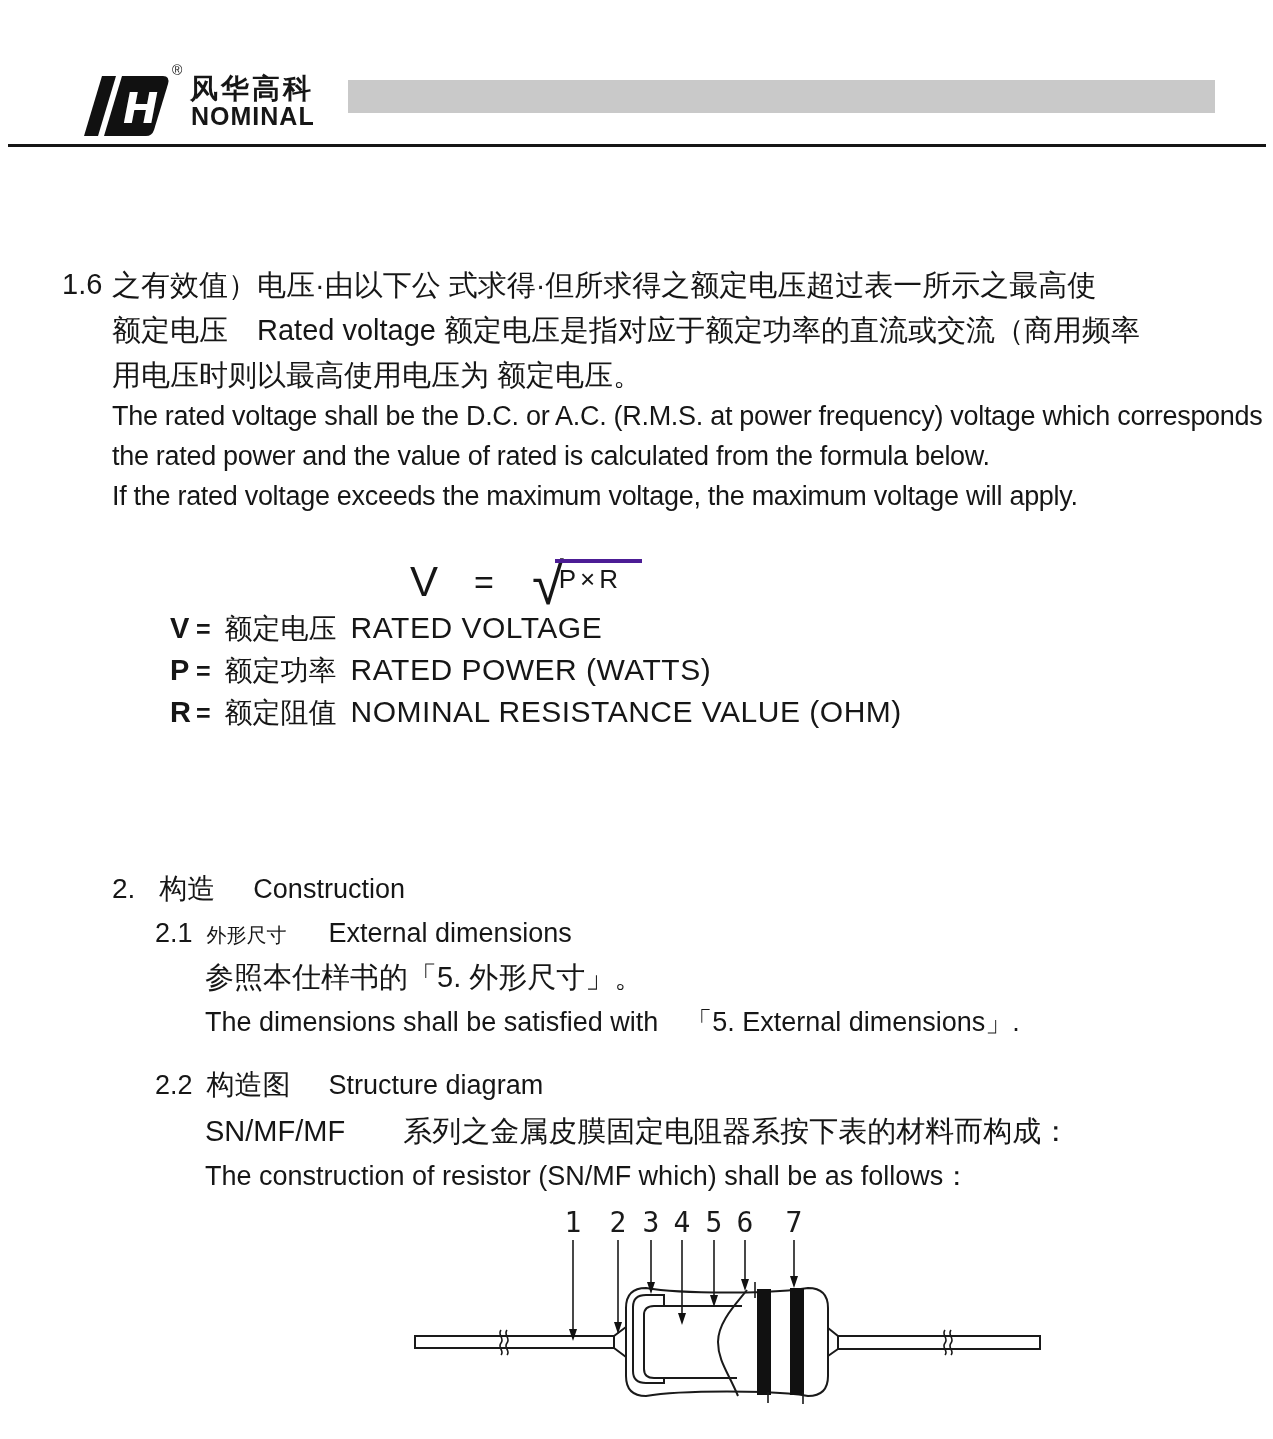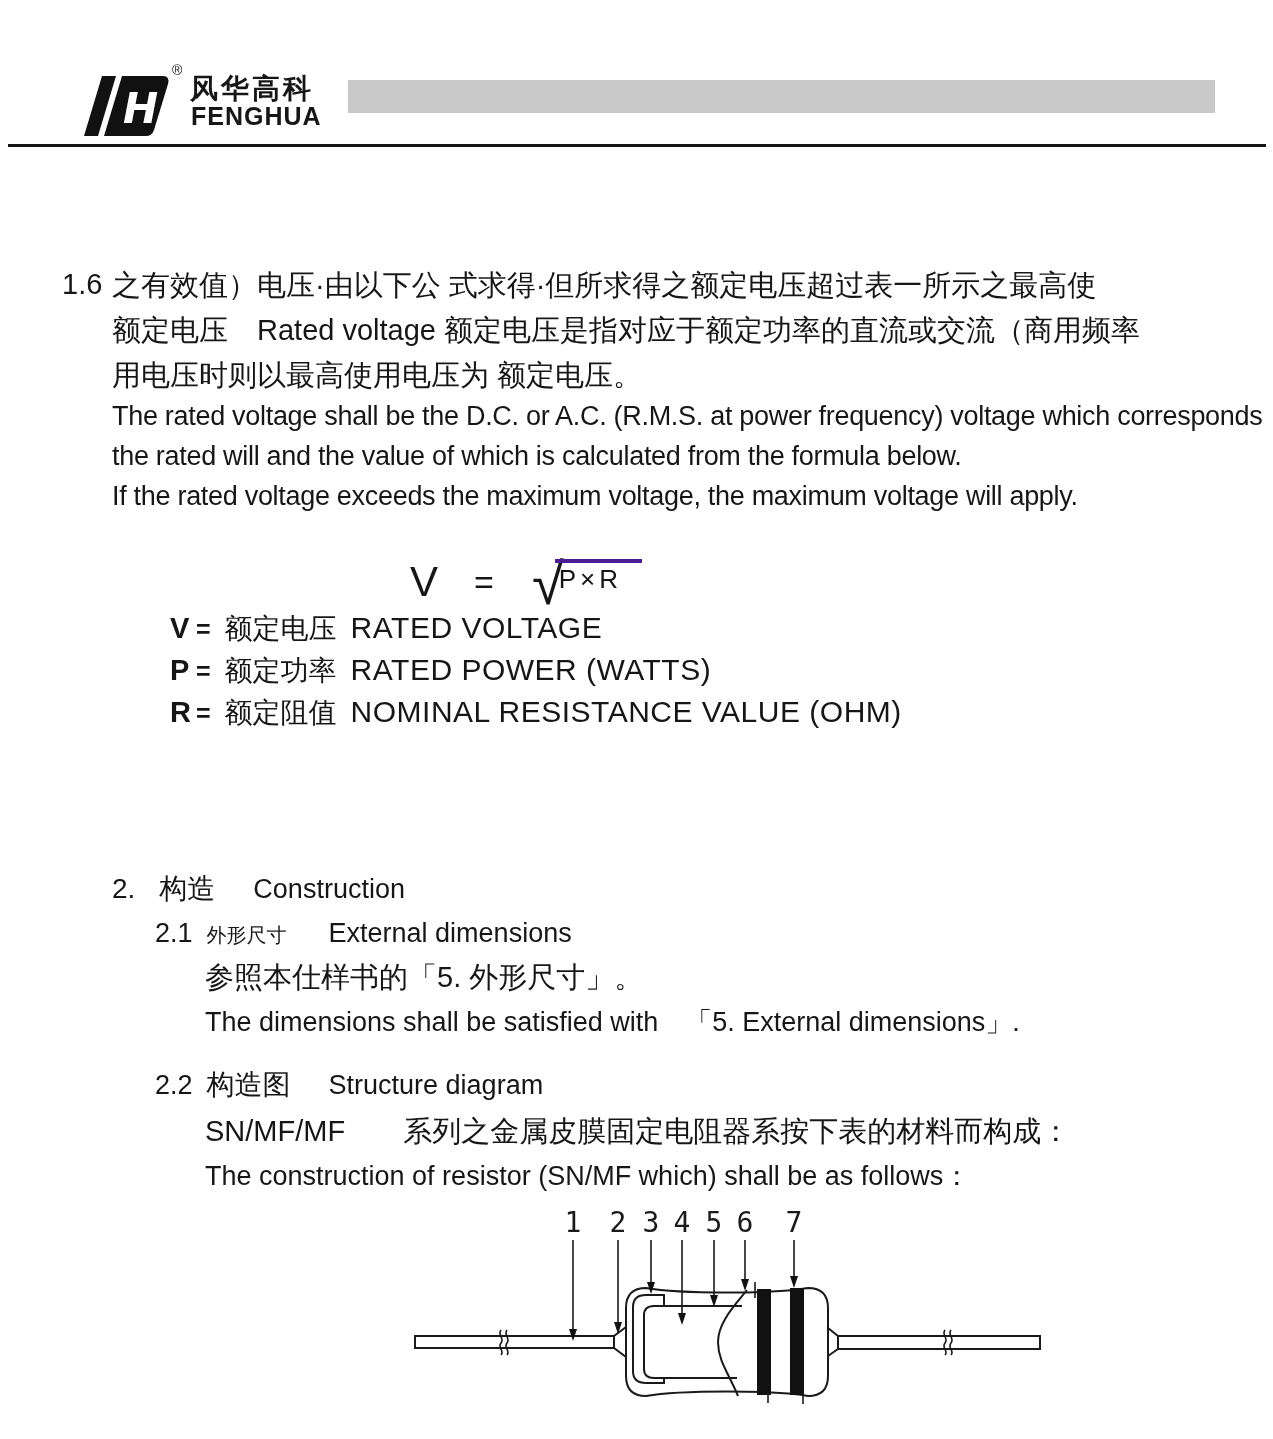--- a/index.html
+++ b/index.html
@@ -64,33 +64,33 @@
 
 <div class="page">
 
   <svg class="logo-mark" viewBox="0 0 92 72">
     <path d="M6,66 L24,6 L38,6 L20,66 Z" fill="#111"></path>
     <path d="M26,66 L44,6 L85,6 Q 92,6 90,14 L76,60 Q 74,66 68,66 Z" fill="#111"></path>
     <text x="45" y="53" font-size="42" font-weight="bold" font-style="italic" fill="#ffffff" font-family="DejaVu Sans, sans-serif">H</text>
   </svg>
   <span class="reg-mark">®</span>
   <div class="brand-cn">风华高科</div>
-  <div class="brand-en">FENGHUA</div>
+  <div class="brand-en">NOMINAL</div>
   <div class="gray-bar"></div>
   <div class="header-rule"></div>
 
   <span class="s16-num">1.6</span>
   <div class="s16-cn">
     <div>之有效值）电压·由以下公 式求得·但所求得之额定电压超过表一所示之最高使</div>
     <div>额定电压　Rated voltage 额定电压是指对应于额定功率的直流或交流（商用频率</div>
     <div>用电压时则以最高使用电压为 额定电压。</div>
   </div>
   <div class="s16-en">
     <div>The rated voltage shall be the D.C. or A.C. (R.M.S. at power frequency) voltage which corresponds</div>
-    <div>the rated will and the value of which is calculated from the formula below.</div>
+    <div>the rated power and the value of rated is calculated from the formula below.</div>
     <div>If the rated voltage exceeds the maximum voltage, the maximum voltage will apply.</div>
   </div>
 
   <div class="formula">
     <span class="f-lhs">V</span>
     <span class="f-eq">=</span>
     <span class="f-rad">√</span>
     <span class="f-rand">P×R</span>
   </div>
 

